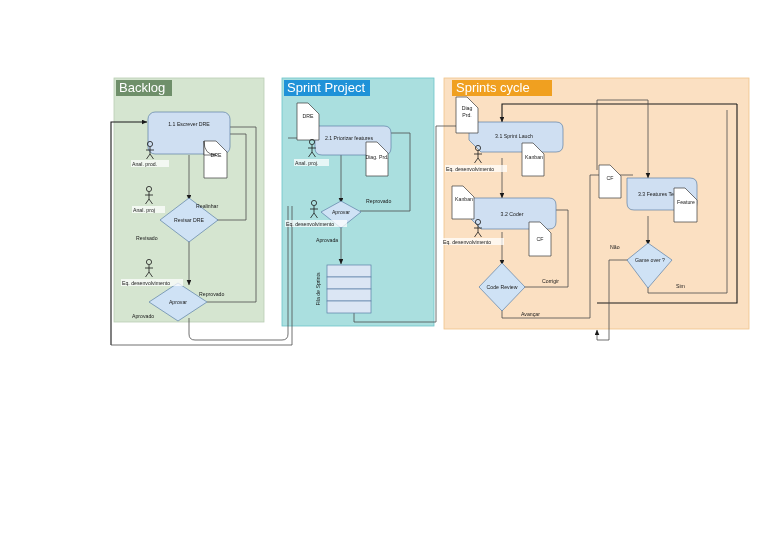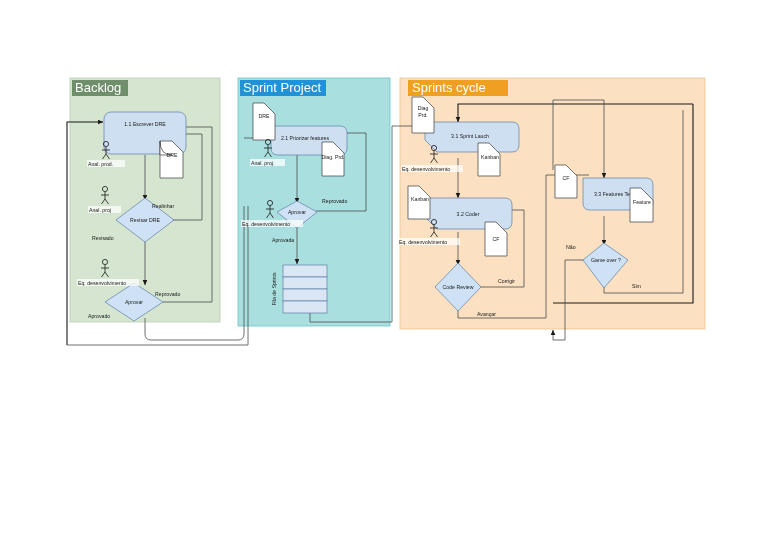--- a/index.html
+++ b/index.html
@@ -1,18 +1,18 @@
 <!DOCTYPE html>
 <html><head>
 <meta charset="utf-8">
 <style>
   html,body{margin:0;padding:0;background:#ffffff;}
   body{width:768px;height:543px;overflow:hidden;
        font-family:"Liberation Sans","DejaVu Sans",sans-serif;}
-  #stage{position:relative;width:644px;height:543px;background:#fff;}
+  #stage{position:relative;width:644px;height:543px;background:#fff;padding-left:44px;}
   svg{display:block;}
   text{font-family:"Liberation Sans","DejaVu Sans",sans-serif;fill:#1a1a1a;}
   .lane-title{font-size:13px;fill:#ffffff;}
   .node-label{font-size:5.2px;text-anchor:middle;}
   .doc-label{font-size:5.2px;text-anchor:middle;}
   .edge-label{font-size:5.2px;}
   .actor-label{font-size:5.2px;}
   .flow{fill:none;stroke:#4d4d4d;stroke-width:0.8;}
   .flow-dark{fill:none;stroke:#1a1a1a;stroke-width:1.1;}
   .proc{fill:#cfdff2;stroke:#5b7fa6;stroke-width:0.7;}

